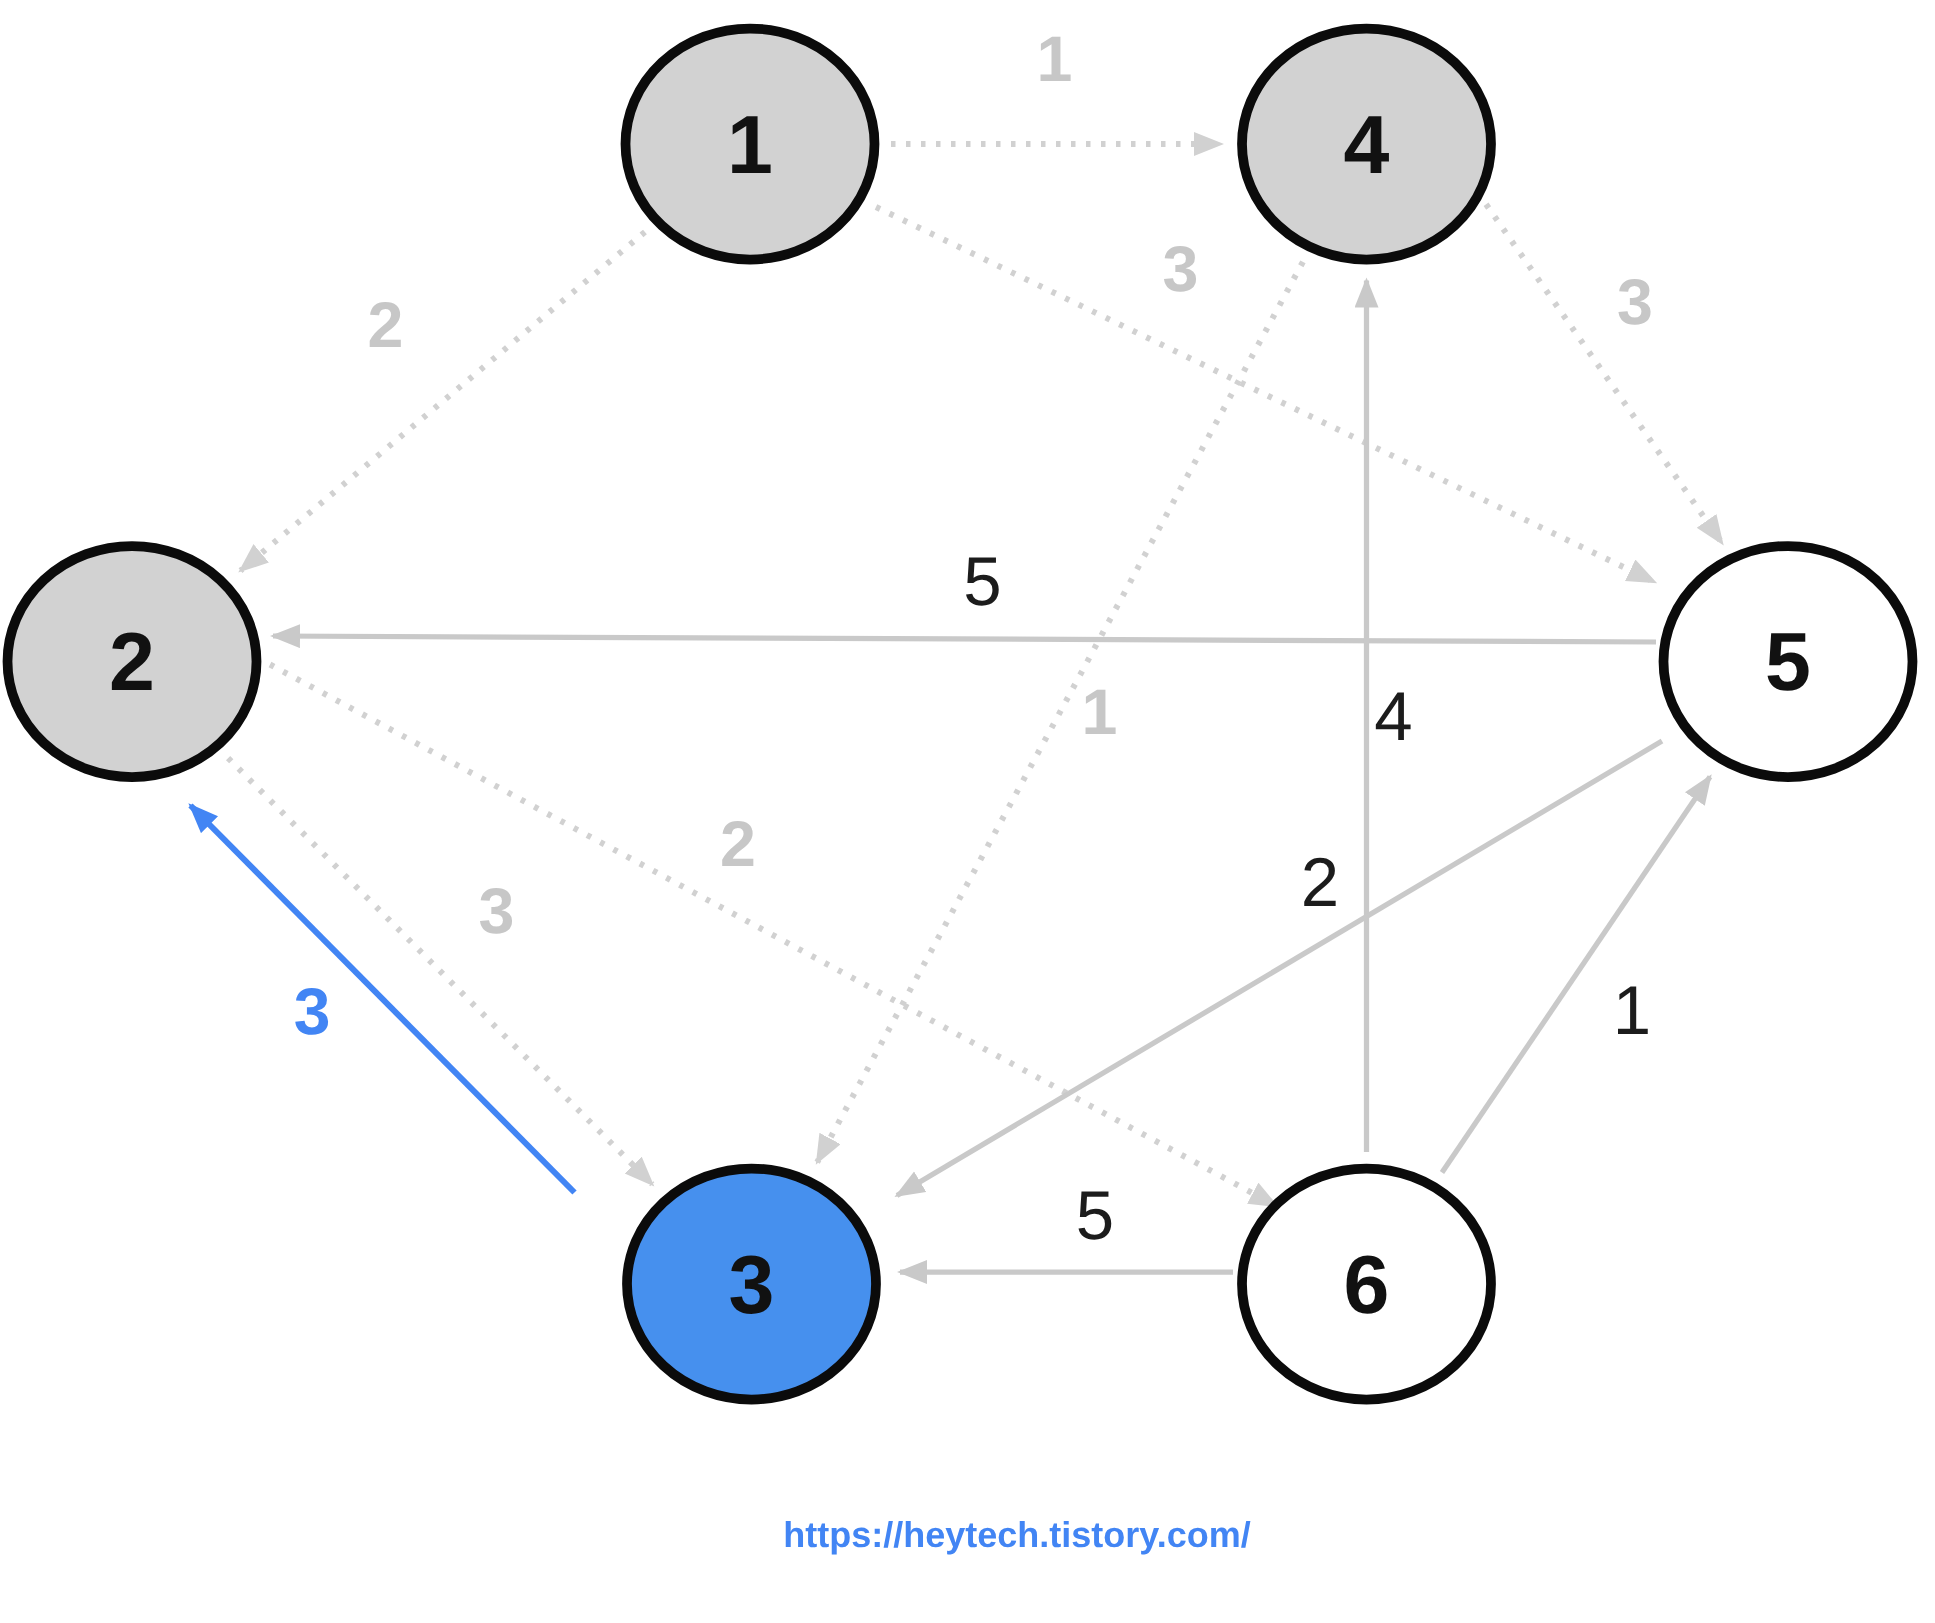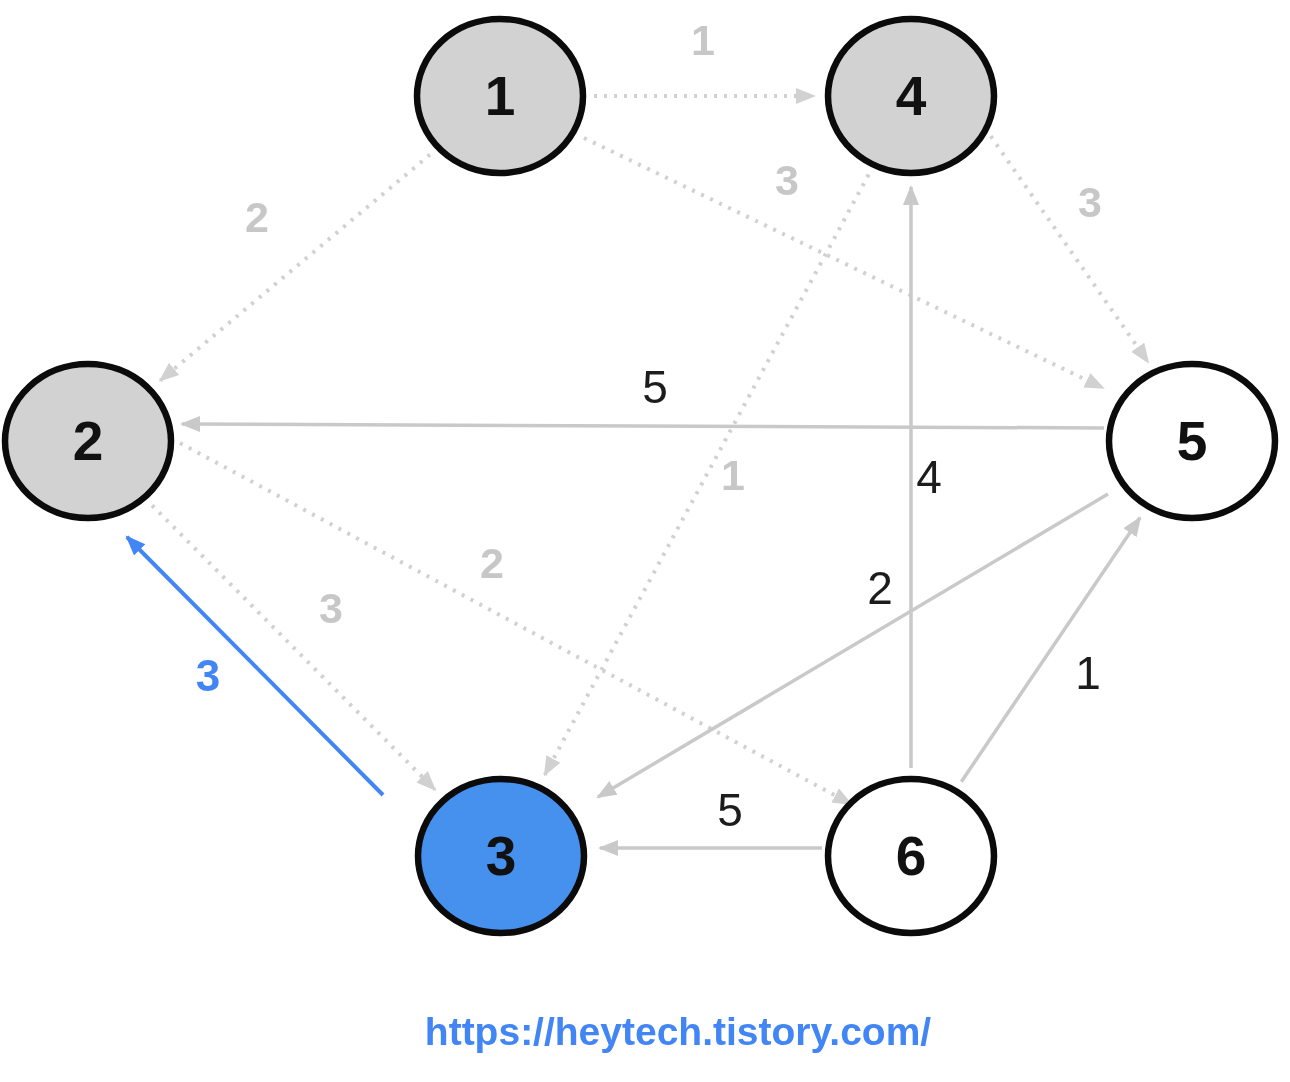--- a/index.html
+++ b/index.html
@@ -32,21 +32,21 @@
   .elabel-gray   { font-size: 43px; font-weight: 700; fill: #c7c7c7;
                    text-anchor: middle; font-family: "Liberation Sans", sans-serif; }
   .elabel-blue   { font-size: 44px; font-weight: 700; fill: #4285f4;
                    text-anchor: middle; font-family: "Liberation Sans", sans-serif; }
 
   .footer-url {
     position: absolute;
     top: 1010px;
     left: 678px;
     transform: translateX(-50%);
-    font-size: 39px;
+    font-size: 24px;
     font-weight: 700;
     color: #4285f4;
     white-space: nowrap;
   }
 </style>
 </head>
 <body>
 
 <div id="stage">
   <svg width="1290" height="1082" viewBox="0 0 1290 1082" xmlns="http://www.w3.org/2000/svg">

